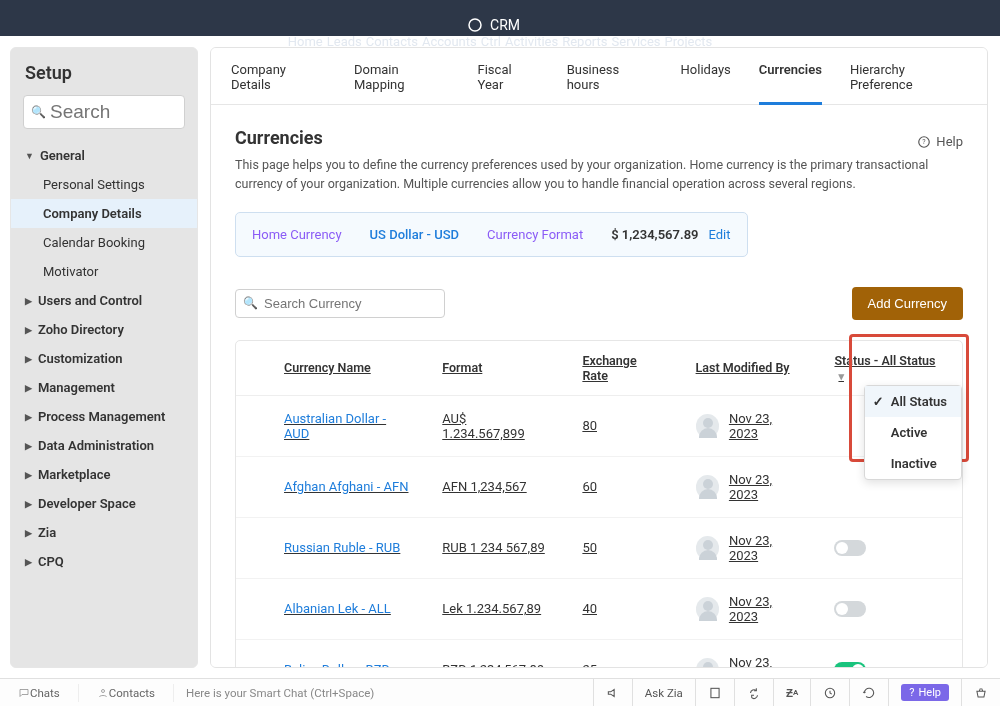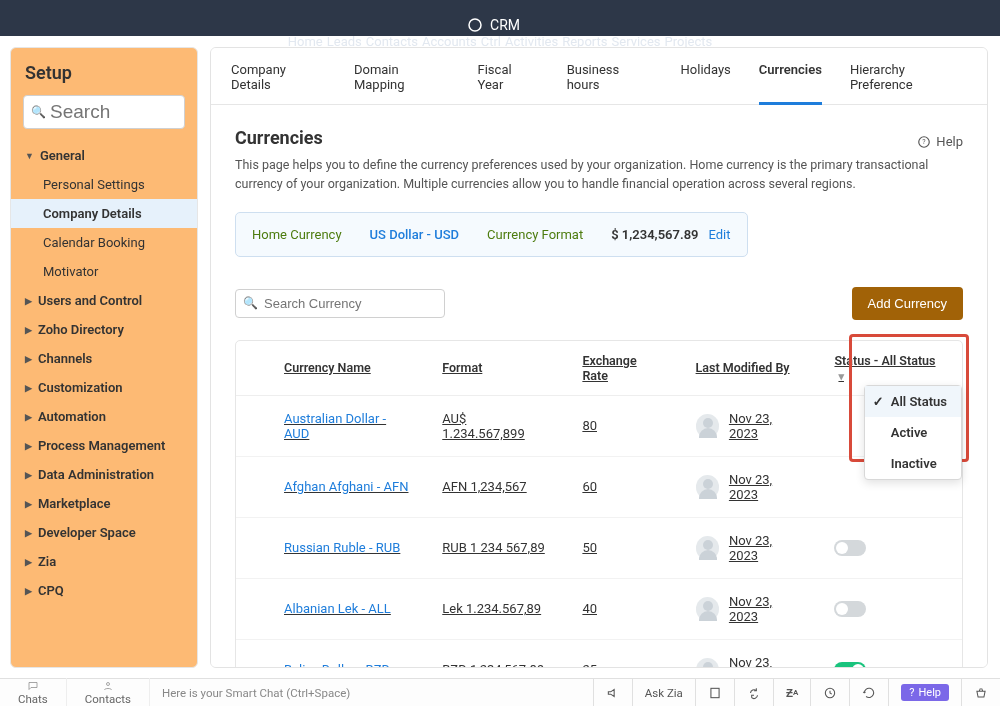--- a/index.html
+++ b/index.html
@@ -15,21 +15,21 @@
   .topnav .plus-btn { background: #fff; color: #333; width: 20px; height: 20px; display: flex; align-items: center; justify-content: center; border-radius: 3px; font-weight: bold; }
   .topnav .icn { width: 18px; height: 18px; display: flex; align-items: center; justify-content: center; color: #cbd5e0; cursor:pointer; }
   .avatar { width: 26px; height: 26px; border-radius: 50%; background: linear-gradient(#8aa 40%, #567 40%); position:relative; overflow:hidden; }
   .avatar::before{content:""; position:absolute; left:6px; top:3px; width:14px; height:9px; background:#2b4; border-radius:50% 50% 0 0;}
   .avatar::after{content:""; position:absolute; left:7px; top:10px; width:12px; height:12px; background:#e8d0b8; border-radius:50%;}
   .apps-grid { display: grid; grid-template-columns: repeat(3,4px); grid-auto-rows:4px; gap:3px; }
   .apps-grid i { background: #cbd5e0; width:4px; height:4px; display:block; }
   
   .layout { display: flex; height: calc(714px - 44px - 28px); border-top:1px solid #fff; }
   
-  .sidebar { width: 188px; background:#fdba74; border:1px solid #e6e6e6; border-radius:6px; margin:10px 0 10px 10px; padding: 14px 0; overflow:auto; }
+  .sidebar { width: 188px; background:#e5e5e5; border:1px solid #e6e6e6; border-radius:6px; margin:10px 0 10px 10px; padding: 14px 0; overflow:auto; }
   .sidebar h2 { font-size: 18px; font-weight: 600; padding: 0 14px 12px; }
   .search-wrap { padding: 0 12px 12px; }
   .search-input { width: 100%; border: 1px solid #d0d0d0; border-radius: 4px; padding: 5px 0 5px 26px; font-size: 19px; background:#fff; }
   .search-rel { position:relative; }
   .search-rel .mag { position:absolute; left:8px; top:50%; transform:translateY(-50%); color:#666; font-size:12px; }
   .side-item { padding: 7px 14px; font-size: 13px; color:#333; cursor:pointer; display:flex; align-items:center; gap:6px; white-space:nowrap; }
   .side-item.child { padding-left: 32px; }
   .side-item.bold { font-weight:600; }
   .side-item.selected { background: #e6f1fb; font-weight:600; }
   .caret { font-size: 9px; color:#555; }
@@ -42,21 +42,21 @@
   .tab { padding-bottom:12px; font-size:13px; color:#333; cursor:pointer; }
   .tab.active { font-weight:600; border-bottom:3px solid #1e7ddb; margin-bottom:-1px; }
   
   .page-body { padding: 22px 24px; }
   .title-row { display:flex; justify-content:space-between; align-items:center; }
   .page-title { font-size:18px; font-weight:700; margin-bottom:8px; }
   .help-link { font-size:13px; color:#555; display:flex; align-items:center; gap:5px; cursor:pointer; }
   .desc { font-size:12.5px; color:#555; line-height:1.5; max-width:780px; margin-bottom:18px; }
   
   .home-currency-box { border:1px solid #cedff0; background:#f5fafe; border-radius:5px; padding: 14px 16px; display:flex; align-items:center; gap:28px; font-size:13px; margin-bottom:30px; width:fit-content; min-width:380px; }
-  .home-currency-box .lbl { color:#4d7c0f; }
+  .home-currency-box .lbl { color:#8b5cf6; }
   .home-currency-box .hc-val { color:#1e7ddb; font-weight:500; }
   .home-currency-box .fmt { font-weight:600; color:#333; }
   .home-currency-box .edit { color:#1e7ddb; cursor:pointer; margin-left:-18px; }
   
   .action-row { display:flex; justify-content:space-between; align-items:center; margin-bottom:20px; }
   .search-currency { border:1px solid #d0d0d0; border-radius:4px; padding:6px 10px 6px 28px; width:210px; font-size:13px; }
   .add-btn { background:#a16207; color:#fff; border:none; border-radius:4px; padding:9px 16px; font-size:13px; cursor:pointer; }
   
   .table-wrap { border:1px solid #e6e6e6; border-radius:5px; position:relative; }
   .table { width:100%; border-collapse:collapse;text-decoration:underline; }
@@ -79,21 +79,21 @@
   
   .dropdown { position:absolute; top:44px; right:0; background:#fff; border:1px solid #d8d8d8; border-radius:4px; box-shadow:0 3px 10px rgba(0,0,0,.12); min-width:96px; z-index:10; }
   .dropdown .opt { padding:8px 14px 8px 26px; font-size:13px; cursor:pointer; position:relative; }
   .dropdown .opt.sel::before { content:"✓"; position:absolute; left:8px; top:8px; }
   .dropdown .opt.sel { background:#f0f6fb; }
   
   .highlight-box { position:absolute; border:3px solid #d84a3a; border-radius:4px; pointer-events:none; }
   
   .footer { height:28px; border-top:1px solid #e0e0e0; display:flex; align-items:center; font-size:11.5px; color:#666; background:#fdfdfd; }
   .footer .fleft { display:flex; align-items:center; }
-  .footer .fbtn { display:flex; flex-direction:column; align-items:center; padding:2px 18px; border-right:1px solid #eee; cursor:pointer; gap:0; }
+  .footer .fbtn { display:flex; align-items:center; padding:2px 18px; border-right:1px solid #eee; cursor:pointer; gap:0; }
   .footer .fbtn svg{width:12px;height:12px;}
   .footer .smart { flex:1; padding-left:12px; color:#888; }
   .footer .fright { display:flex; align-items:center; }
   .footer .ficon { border-left:1px solid #e0e0e0; padding:0 12px; height:28px; display:flex; align-items:center; cursor:pointer; color:#555; }
   .footer .help-btn { background:#7b68e8; color:#fff; border-radius:3px; padding:2px 8px; display:flex; align-items:center; gap:4px; font-size:11px; }
 </style>
 </head>
 <body>
 
 <div class="topnav">
@@ -185,29 +185,25 @@
         <div class="side-item bold">
           <span class="caret right"></span>
           <span>Users and Control</span>
         </div>
         <div class="side-item bold">
           <span class="caret right"></span>
           <span>Zoho Directory</span>
         </div>
         <div class="side-item bold">
           <span class="caret right"></span>
-          <span>Channels</span>
-        </div>
-        <div class="side-item bold">
-          <span class="caret right"></span>
           <span>Customization</span>
         </div>
         <div class="side-item bold">
           <span class="caret right"></span>
-          <span>Automation</span>
+          <span>Management</span>
         </div>
         <div class="side-item bold">
           <span class="caret right"></span>
           <span>Process Management</span>
         </div>
         <div class="side-item bold">
           <span class="caret right"></span>
           <span>Data Administration</span>
         </div>
         <div class="side-item bold">

